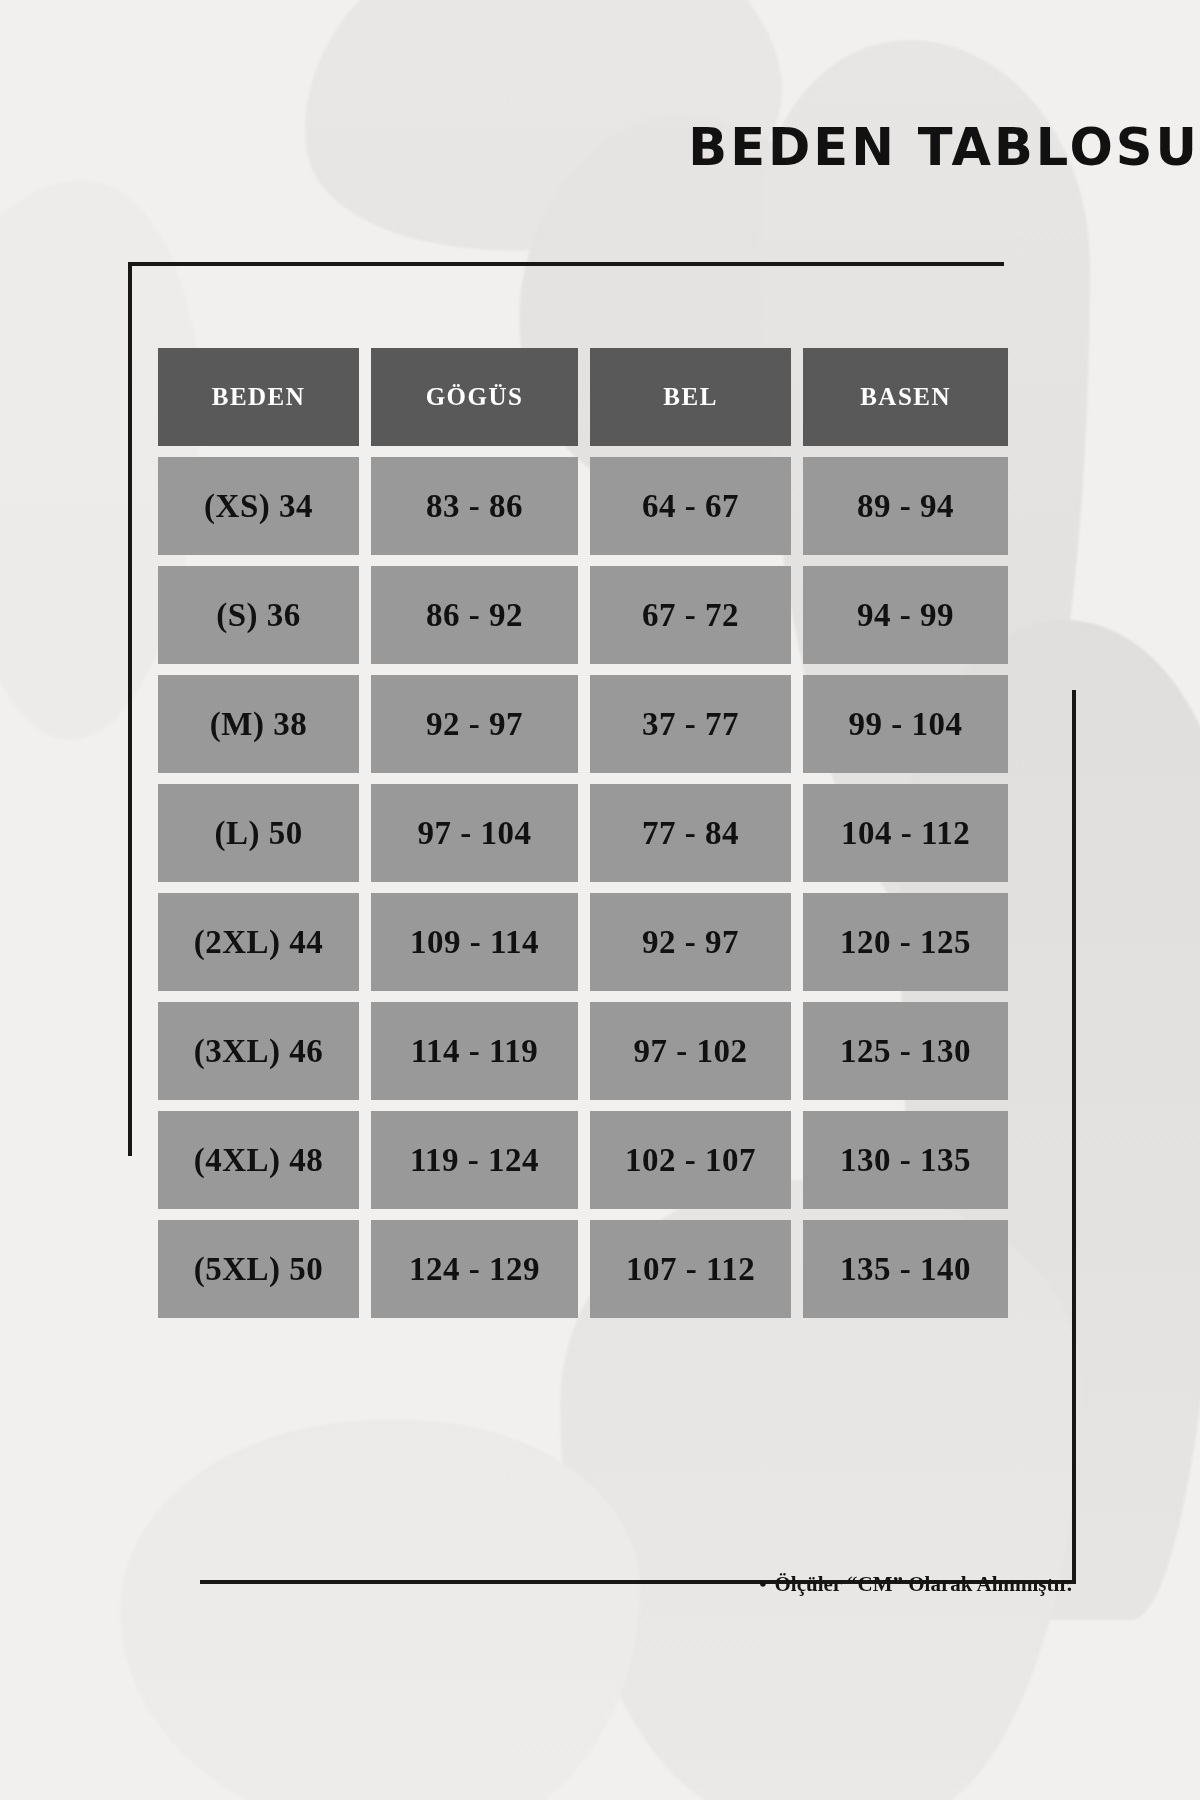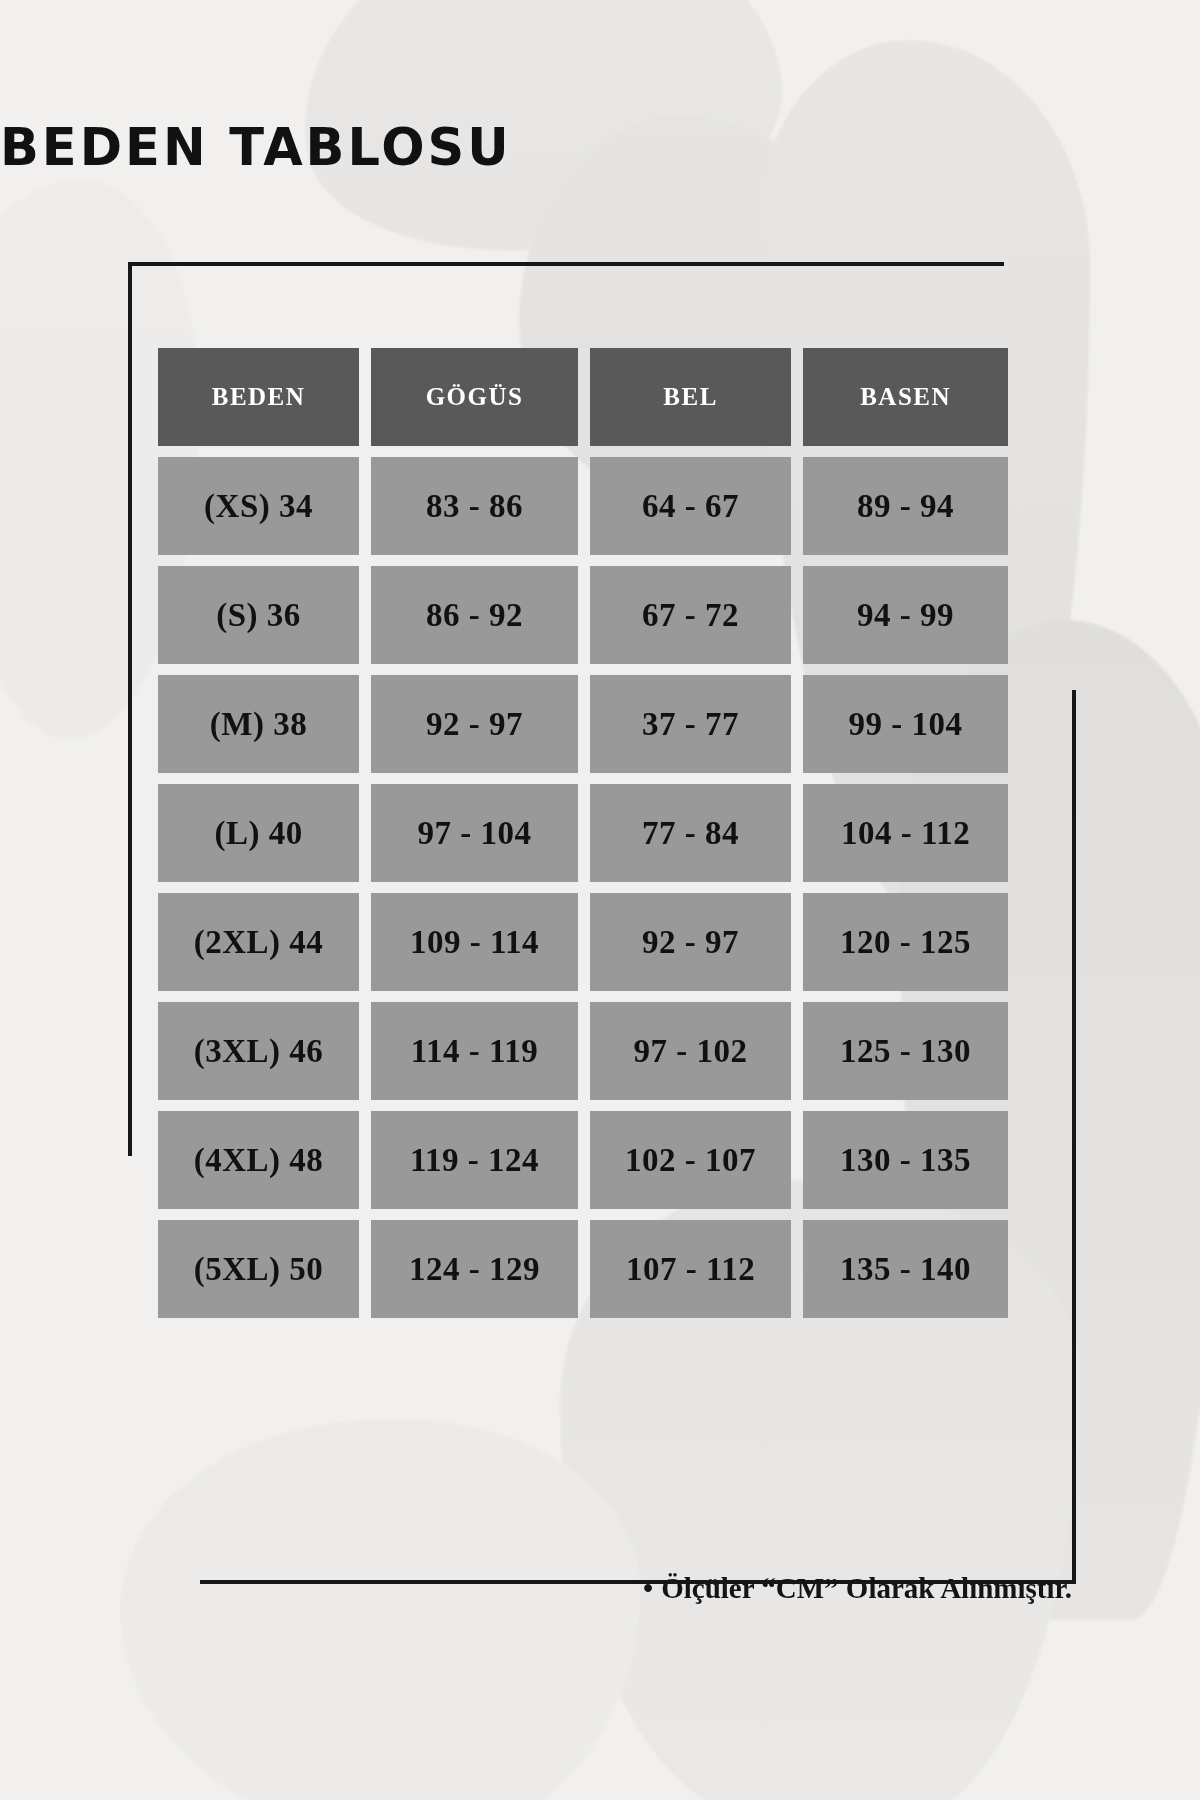--- a/index.html
+++ b/index.html
@@ -88,21 +88,21 @@
     position: relative;
     width: 1200px;
     height: 1800px;
   }
 
   .title {
     position: absolute;
     top: 118px;
     left: 0;
     width: 1200px;
-    text-align: left;
+    text-align: right;
     font-family: "DejaVu Sans", sans-serif;
     font-weight: bold;
     font-size: 51px;
     letter-spacing: 3px;
     color: #111111;
   }
 
   
   .bracket {
     position: absolute;
@@ -163,21 +163,21 @@
   table.size-table col.c4 { width: 210px; }
 
   .footnote {
     position: absolute;
     left: 0;
     top: 1572px;
     width: 1072px;
     text-align: right;
     font-family: "Liberation Serif", serif;
     font-weight: bold;
-    font-size: 29px;
+    font-size: 21px;
     color: #141414;
   }
   .footnote .bullet {
     display: inline-block;
     margin-right: 8px;
   }
 </style>
 </head>
 <body>
 
@@ -230,21 +230,21 @@
             <td>67 - 72</td>
             <td>94 - 99</td>
           </tr>
           <tr>
             <td>(M) 38</td>
             <td>92 - 97</td>
             <td>37 - 77</td>
             <td>99 - 104</td>
           </tr>
           <tr>
-            <td>(L) 40</td>
+            <td>(L) 50</td>
             <td>97 - 104</td>
             <td>77 - 84</td>
             <td>104 - 112</td>
           </tr>
           <tr>
             <td>(2XL) 44</td>
             <td>109 - 114</td>
             <td>92 - 97</td>
             <td>120 - 125</td>
           </tr>

